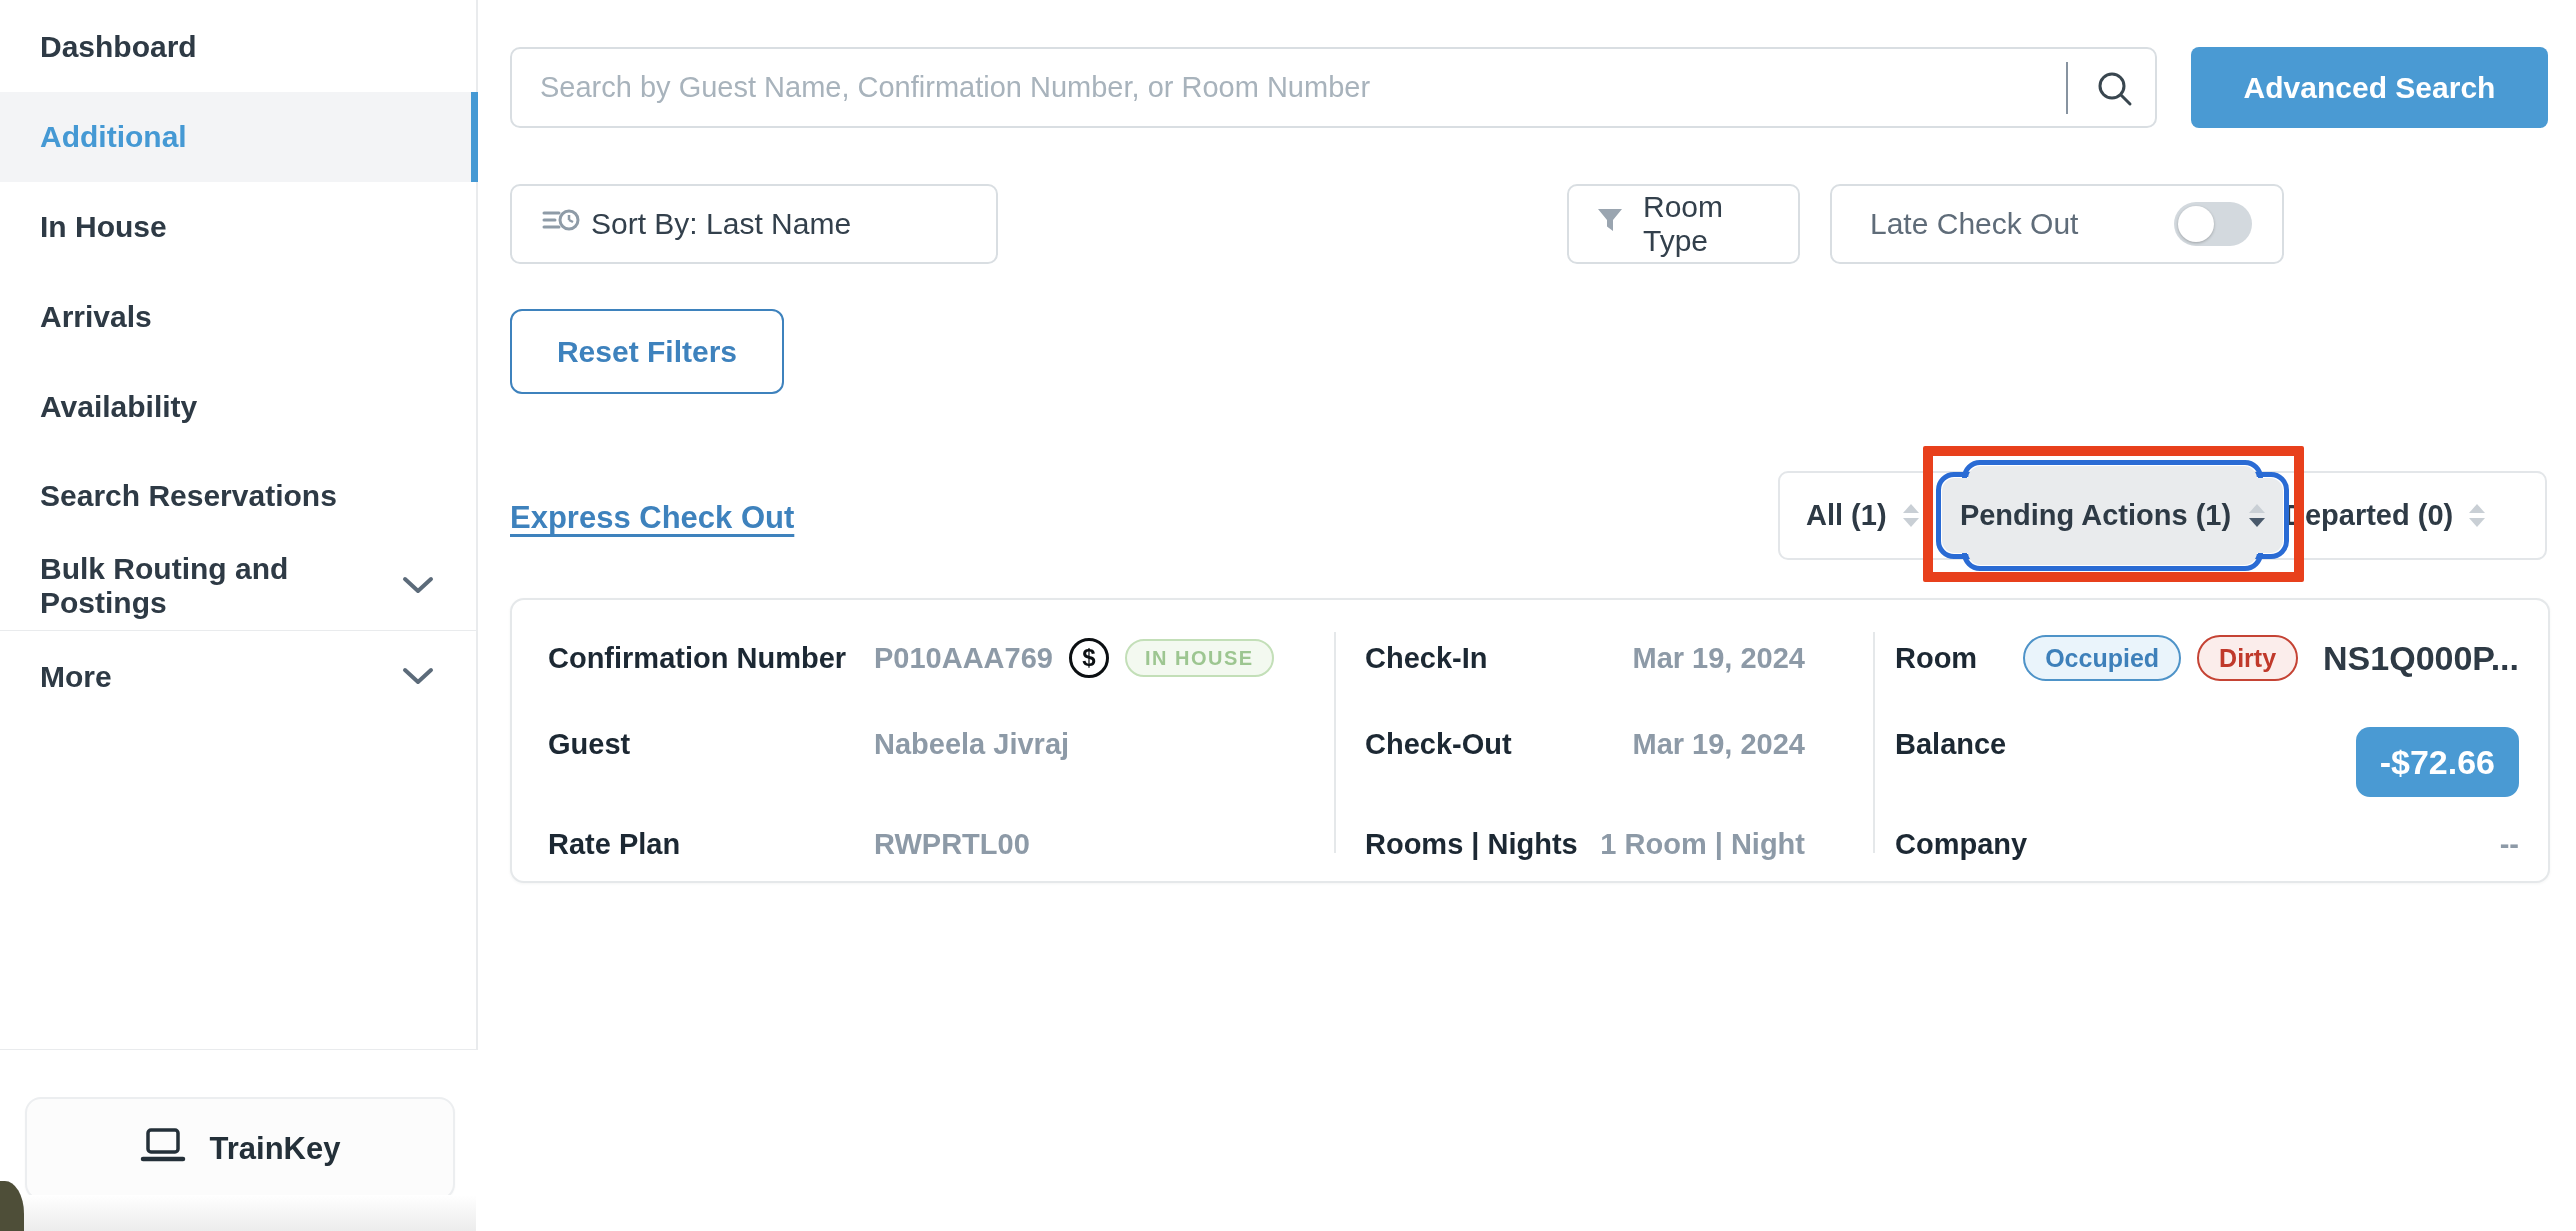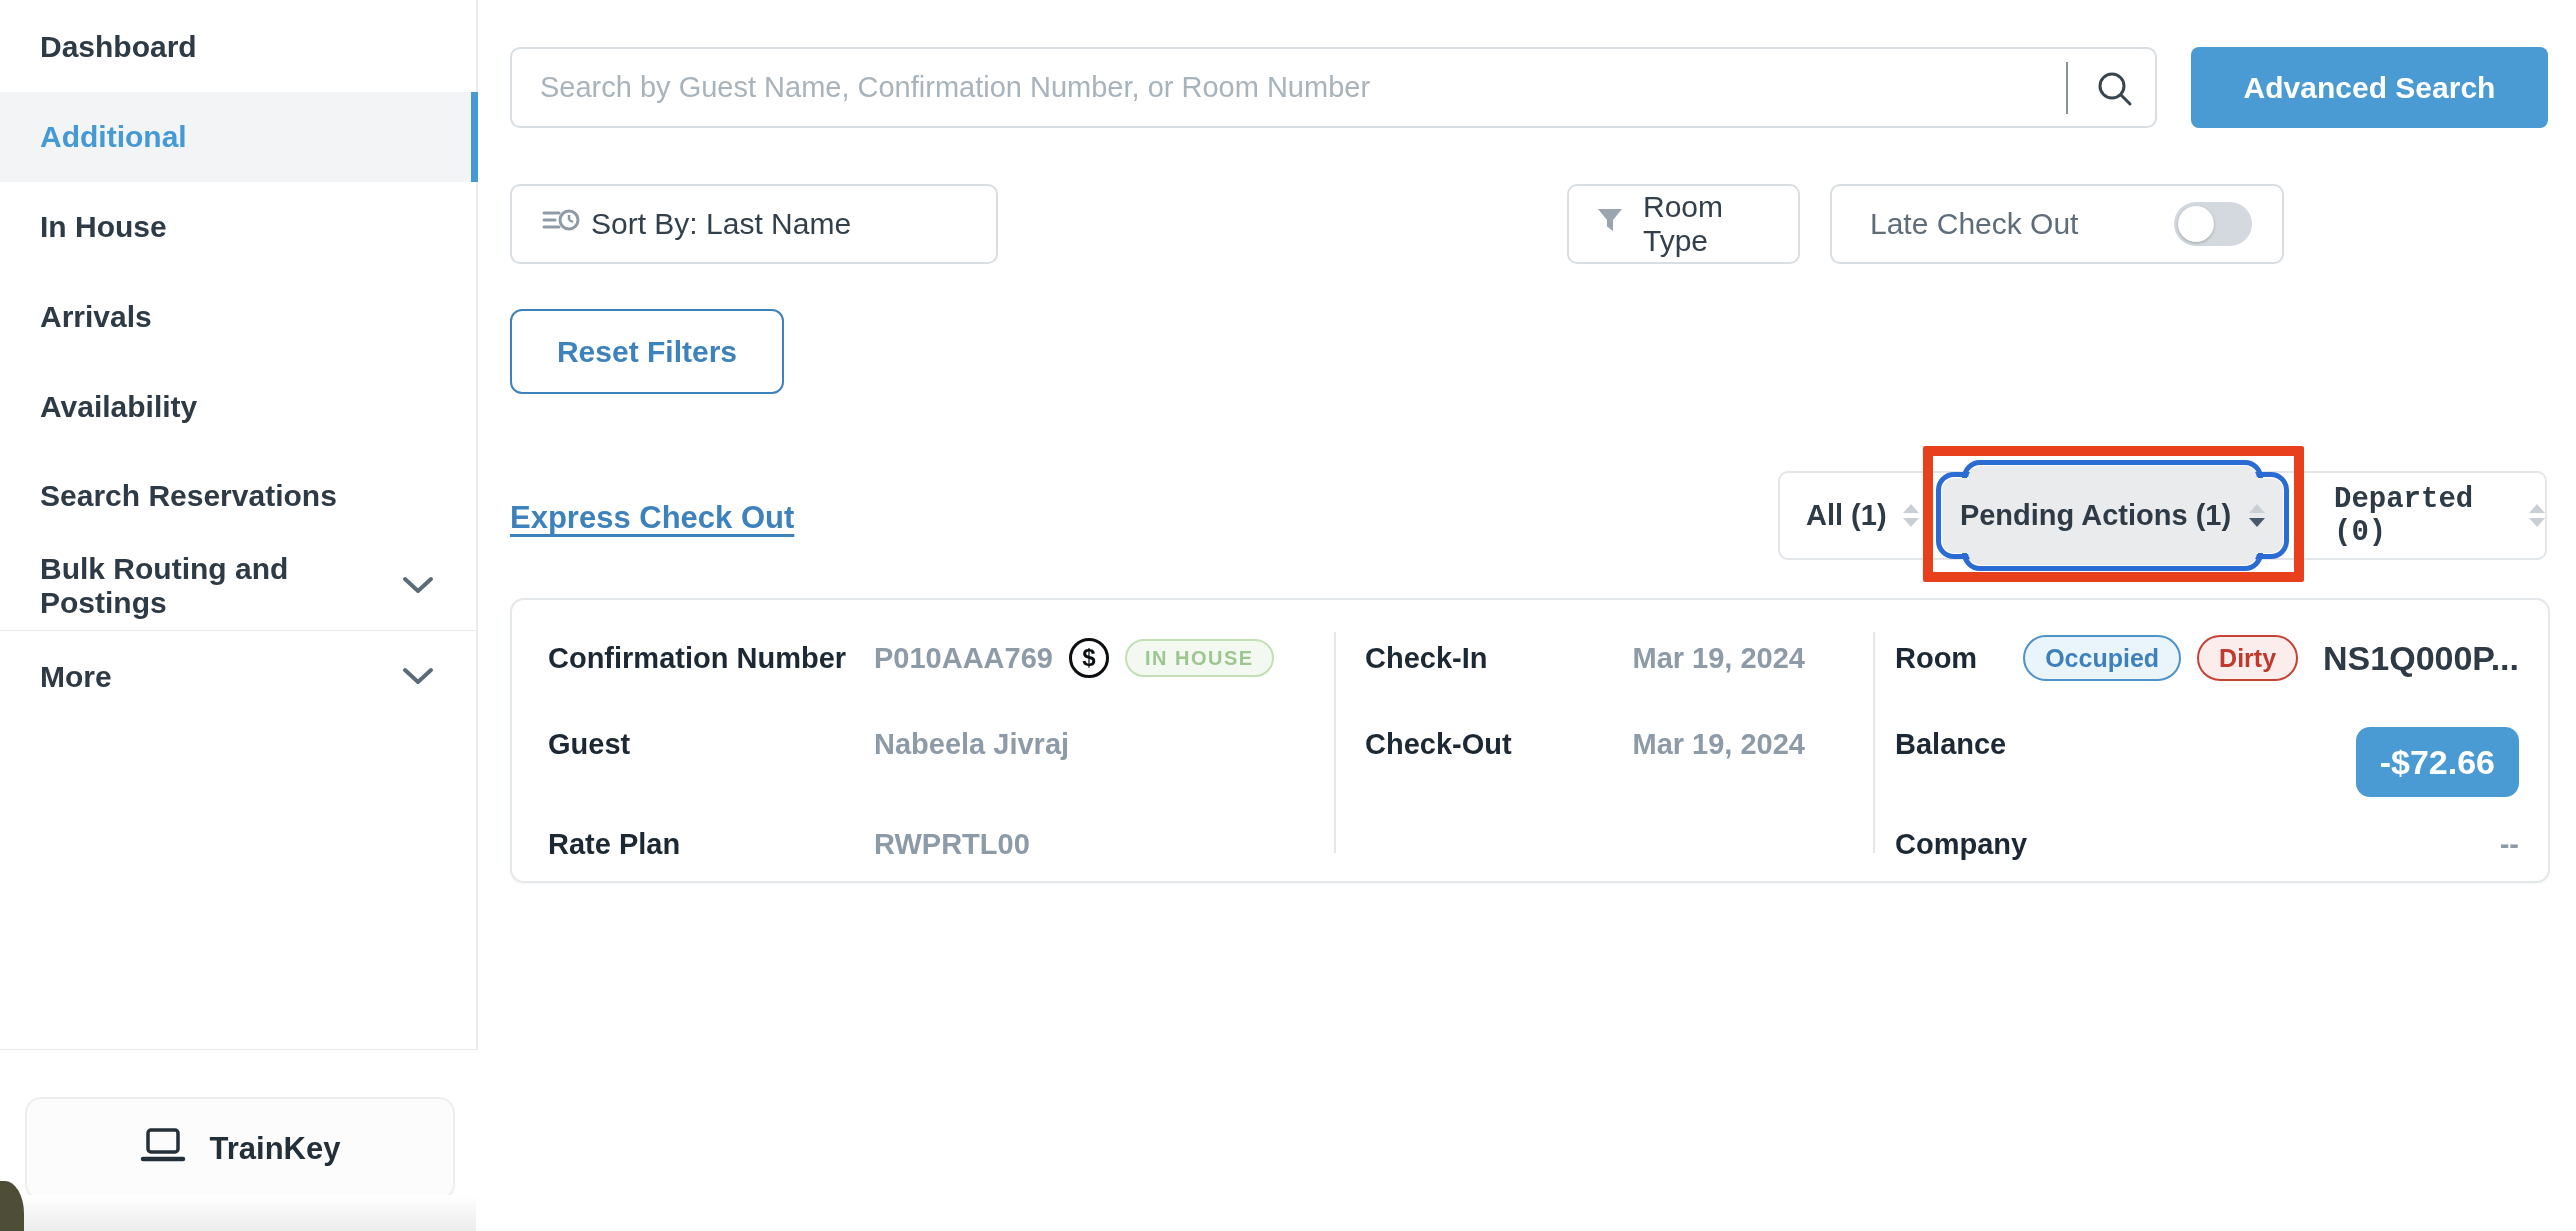--- a/index.html
+++ b/index.html
@@ -93,21 +93,21 @@
     font-size: 31px; font-weight: 700; color: #3E82BD;
     text-decoration: underline; text-underline-offset: 6px; cursor: pointer;
   }
   .tabs {
     position: absolute; left: 1778px; top: 471px; width: 769px; height: 89px;
     background: #fff; border: 2px solid #E3E6E9; border-radius: 10px; z-index: 1;
   }
   .tab-seg { position: absolute; top: 0; bottom: 0; display: flex; align-items: center; gap: 16px;
     font-size: 29px; font-weight: 600; color: #2E3A45; cursor: pointer; }
   .tab-all { left: 26px; }
-  .tab-departed { left: 554px; font-family: Liberation Mono, monospace; }
+  .tab-departed { left: 504px; }
   .sorter { display: flex; flex-direction: column; gap: 5px; align-items: center; }
   .tri-up { width: 0; height: 0; border-left: 8px solid transparent; border-right: 8px solid transparent; border-bottom: 9px solid #C9CFD5; }
   .tri-down { width: 0; height: 0; border-left: 8px solid transparent; border-right: 8px solid transparent; border-top: 9px solid #C9CFD5; }
   .tri-down.dark { border-top-color: #49596B; }
 
   
   .pending-seg { position: absolute; left: 1936px; top: 460px; width: 353px; height: 111px; z-index: 2; cursor: pointer; }
   .fo-h { position: absolute; left: 0; right: 0; top: 12px; bottom: 12px; border: 5px solid #2A6BD4; border-radius: 18px; }
   .fo-v { position: absolute; left: 26px; right: 26px; top: 0; bottom: 0; border: 5px solid #2A6BD4; border-radius: 18px; }
   .fo-fill-h { position: absolute; left: 6px; right: 6px; top: 18px; bottom: 18px; background: #E9EBED; border-radius: 13px; }
@@ -320,20 +320,24 @@
     </div>
 
     <div class="crow c2 r1">
       <span class="lbl">Check-In</span>
       <span class="val">Mar 19, 2024</span>
     </div>
     <div class="crow c2 r2">
       <span class="lbl">Check-Out</span>
       <span class="val">Mar 19, 2024</span>
     </div>
+    <div class="crow c2 r3">
+      <span class="lbl">Rooms | Nights</span>
+      <span class="val">1 Room | Night</span>
+    </div>
 
     <div class="crow c3 r1">
       <span class="lbl">Room</span>
       <span class="badges">
         <span class="pill pill-occupied">Occupied</span>
         <span class="pill pill-dirty">Dirty</span>
       </span>
       <span class="room-value">NS1Q000P...</span>
     </div>
     <div class="crow c3 r2">

